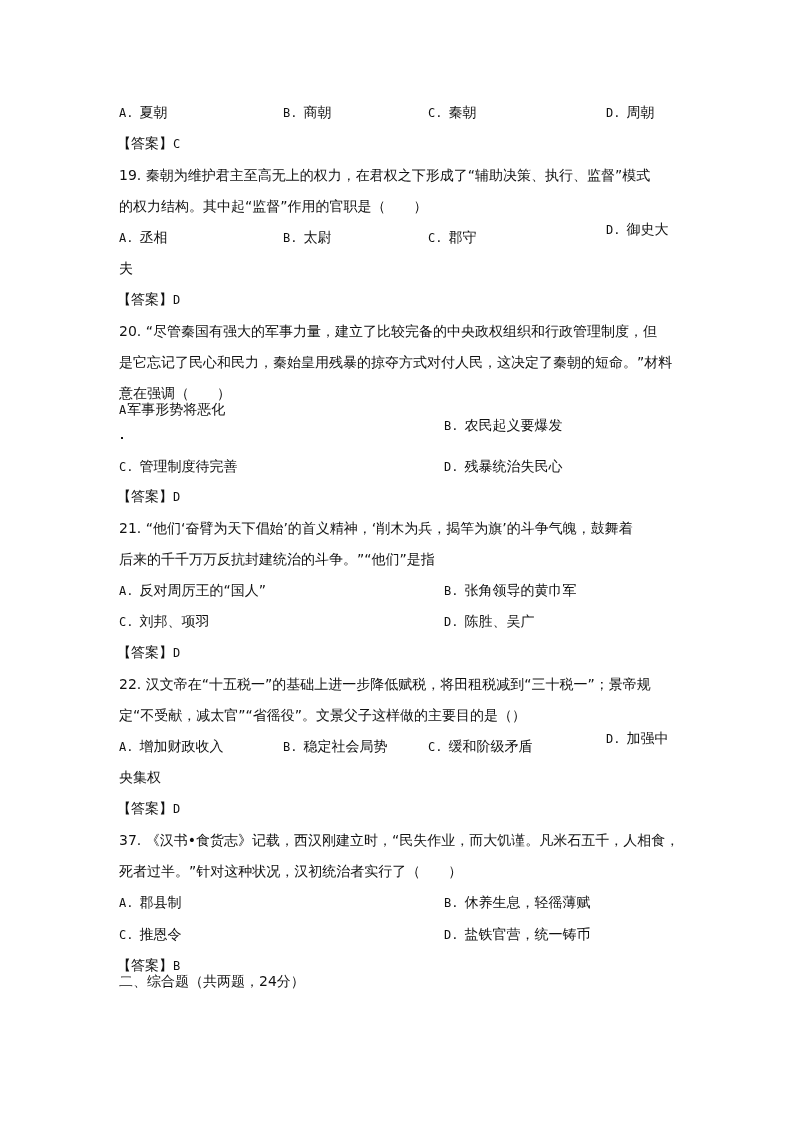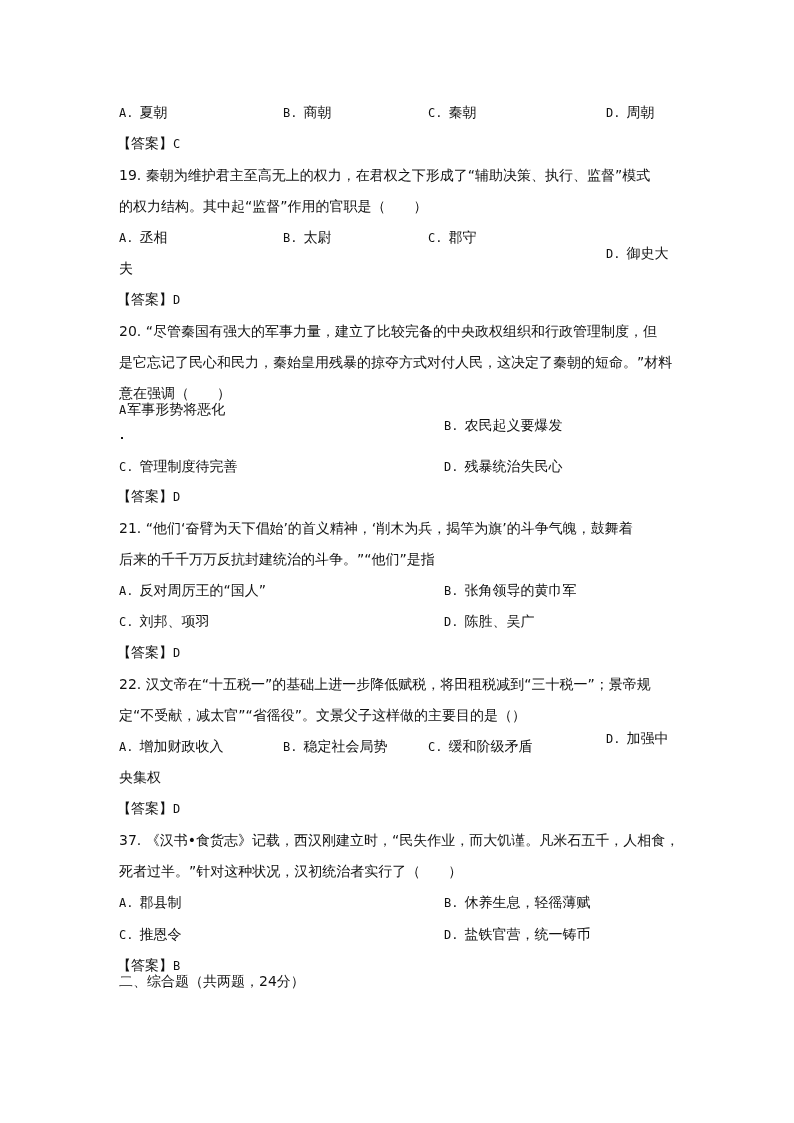--- a/index.html
+++ b/index.html
@@ -21,21 +21,21 @@
 <div class="opt c2" style="top:103px"><span class="lbl">B.</span><span>商朝</span></div>
 <div class="opt c3" style="top:103px"><span class="lbl">C.</span><span>秦朝</span></div>
 <div class="opt c4" style="top:103px"><span class="lbl">D.</span><span>周朝</span></div>
 <div class="line ans" style="top:134px"><span>【答案】</span><span class="letter">C</span></div>
 
 <div class="line" style="top:166px">19. 秦朝为维护君主至高无上的权力，在君权之下形成了“辅助决策、执行、监督”模式</div>
 <div class="line" style="top:197px">的权力结构。其中起“监督”作用的官职是（　　）</div>
 <div class="opt c1" style="top:228px"><span class="lbl">A.</span><span>丞相</span></div>
 <div class="opt c2" style="top:228px"><span class="lbl">B.</span><span>太尉</span></div>
 <div class="opt c3" style="top:228px"><span class="lbl">C.</span><span>郡守</span></div>
-<div class="opt c4" style="top:244px"><span class="lbl">D.</span><span>御史大</span></div>
+<div class="opt c4" style="top:220px"><span class="lbl">D.</span><span>御史大</span></div>
 <div class="line" style="top:259px">夫</div>
 <div class="line ans" style="top:290px"><span>【答案】</span><span class="letter">D</span></div>
 
 <div class="line" style="top:322px">20. “尽管秦国有强大的军事力量，建立了比较完备的中央政权组织和行政管理制度，但</div>
 <div class="line" style="top:353px">是它忘记了民心和民力，秦始皇用残暴的掠夺方式对付人民，这决定了秦朝的短命。”材料</div>
 <div class="line" style="top:384px">意在强调（　　）</div>
 <div class="opt c1" style="top:400px"><span class="lbl" style="margin-right:1px">A</span><span>军事形势将恶化</span></div>
 <div class="dot"></div>
 <div class="opt h2" style="top:416px"><span class="lbl">B.</span><span>农民起义要爆发</span></div>
 <div class="opt c1" style="top:457px"><span class="lbl">C.</span><span>管理制度待完善</span></div>

